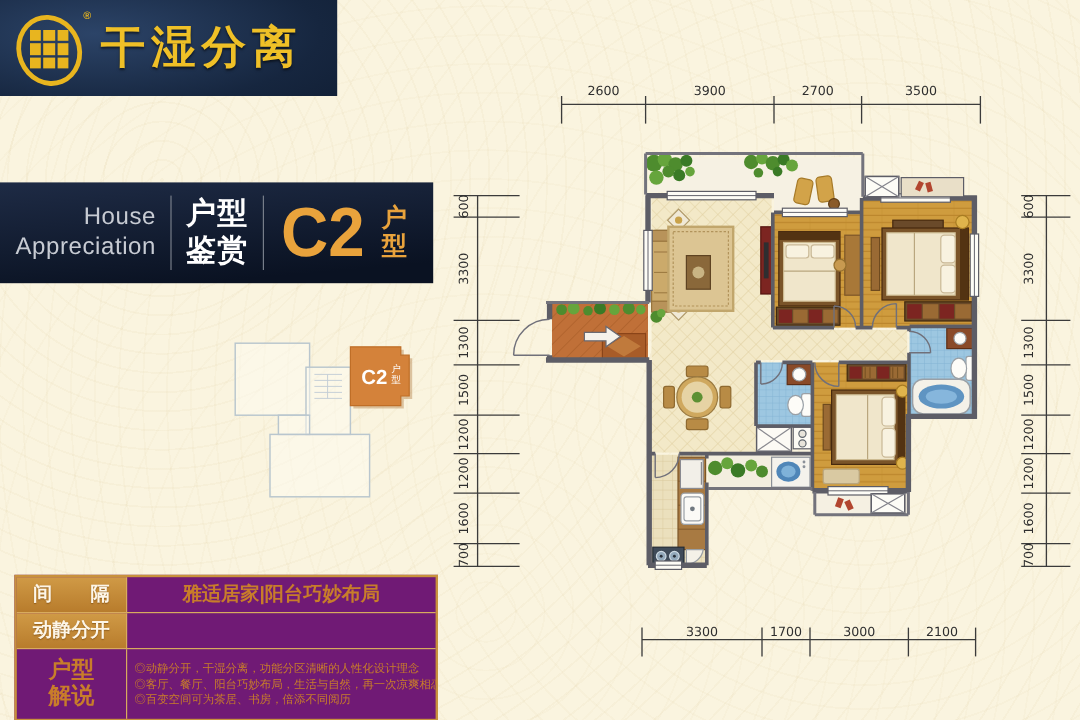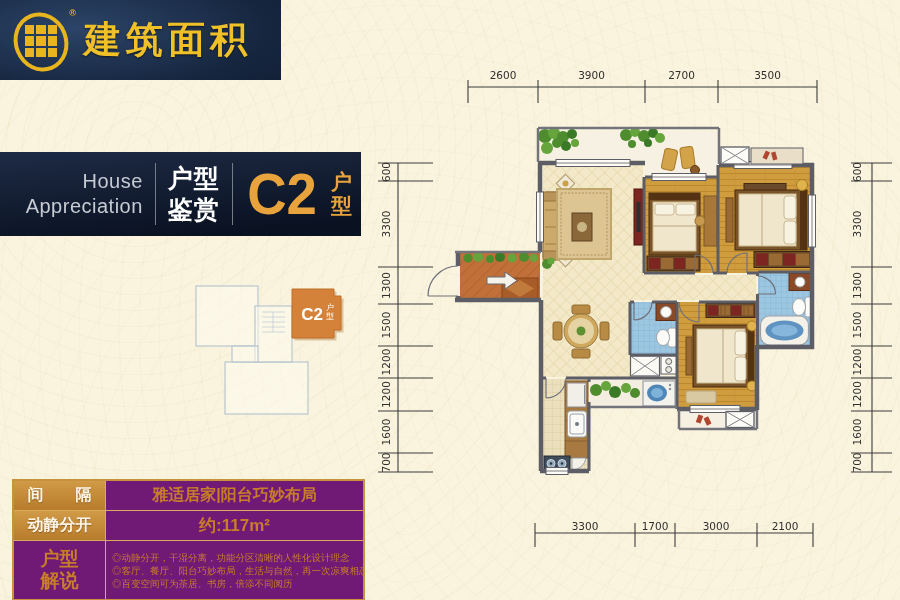--- a/index.html
+++ b/index.html
@@ -18,21 +18,21 @@
     border-radius:50%;transform:rotate(-22deg);}
   .logo-grid{position:absolute;left:13px;top:14px;width:32px;height:32px;display:grid;
     grid-template-columns:repeat(3,1fr);grid-template-rows:repeat(3,1fr);gap:2px;}
   .logo-grid span{background:#e8b51f;}
   .logo-reg{position:absolute;right:-6px;top:-3px;color:#e8b51f;font-size:9px;font-weight:bold;}
   .logo-text{color:#efc027;font-size:37px;font-weight:bold;letter-spacing:5px;margin-left:14px;
     text-shadow:0 1px 2px rgba(0,0,0,.55);white-space:nowrap;}
   
   .banner{position:absolute;left:0;top:152px;width:361px;height:84px;box-sizing:border-box;
     background:linear-gradient(175deg,#1e2b45 0%,#0a1222 85%);
-    display:flex;align-items:center;justify-content:flex-end;gap:12px;padding-right:9px;}
+    display:flex;align-items:center;justify-content:center;gap:12px;padding-right:9px;}
   .banner-en{text-align:right;color:#c7cbd3;font-size:20px;line-height:25px;letter-spacing:.5px;}
   .banner-divider{width:1px;height:62px;background:#767d89;flex:0 0 auto;}
   .banner-cn{color:#ffffff;font-size:25px;line-height:31px;font-weight:bold;letter-spacing:1px;text-align:center;}
   .banner-code{color:#e9a33c;font-size:58px;font-weight:bold;line-height:58px;transform:scaleX(.94);}
   .banner-unit{color:#e9a33c;font-size:21px;line-height:24px;font-weight:bold;text-align:center;}
   
   .keyplan{position:absolute;left:175px;top:268px;}
   
   .info-table{position:absolute;left:12px;top:479px;width:353px;background:#701a75;
     border:2px solid #c8913c;box-sizing:border-box;}
@@ -66,21 +66,21 @@
         <span></span>
         <span></span>
         <span></span>
         <span></span>
         <span></span>
         <span></span>
         <span></span>
     </span>
     <span class="logo-reg">®</span>
   </div>
-  <div class="logo-text">建筑面积</div>
+  <div class="logo-text">干湿分离</div>
 </div>
 
 <div class="banner">
   <div class="banner-en">
     <div>House</div>
     <div>Appreciation</div>
   </div>
   <div class="banner-divider"></div>
   <div class="banner-cn">
     <div>户型</div>
@@ -111,21 +111,20 @@
   <text x="330" y="319" text-anchor="middle" font-size="8" fill="#ffffff">型</text>
 </svg>
 
 <div class="info-table">
   <div class="it-row h29">
     <div class="it-label solid">间　　隔</div>
     <div class="it-value" style="font-size:16px">雅适居家|阳台巧妙布局</div>
   </div>
   <div class="it-row h29">
     <div class="it-label solid">动静分开</div>
-    <div class="it-value" style="font-size:17px">约:117m²</div>
   </div>
   <div class="it-row h58">
     <div class="it-label">
       <div class="it-desc-label">
         <div>户型</div>
         <div>解说</div>
       </div>
     </div>
     <div class="bullets" id="bullets">
         <div class="bullet">◎动静分开，干湿分离，功能分区清晰的人性化设计理念</div>

